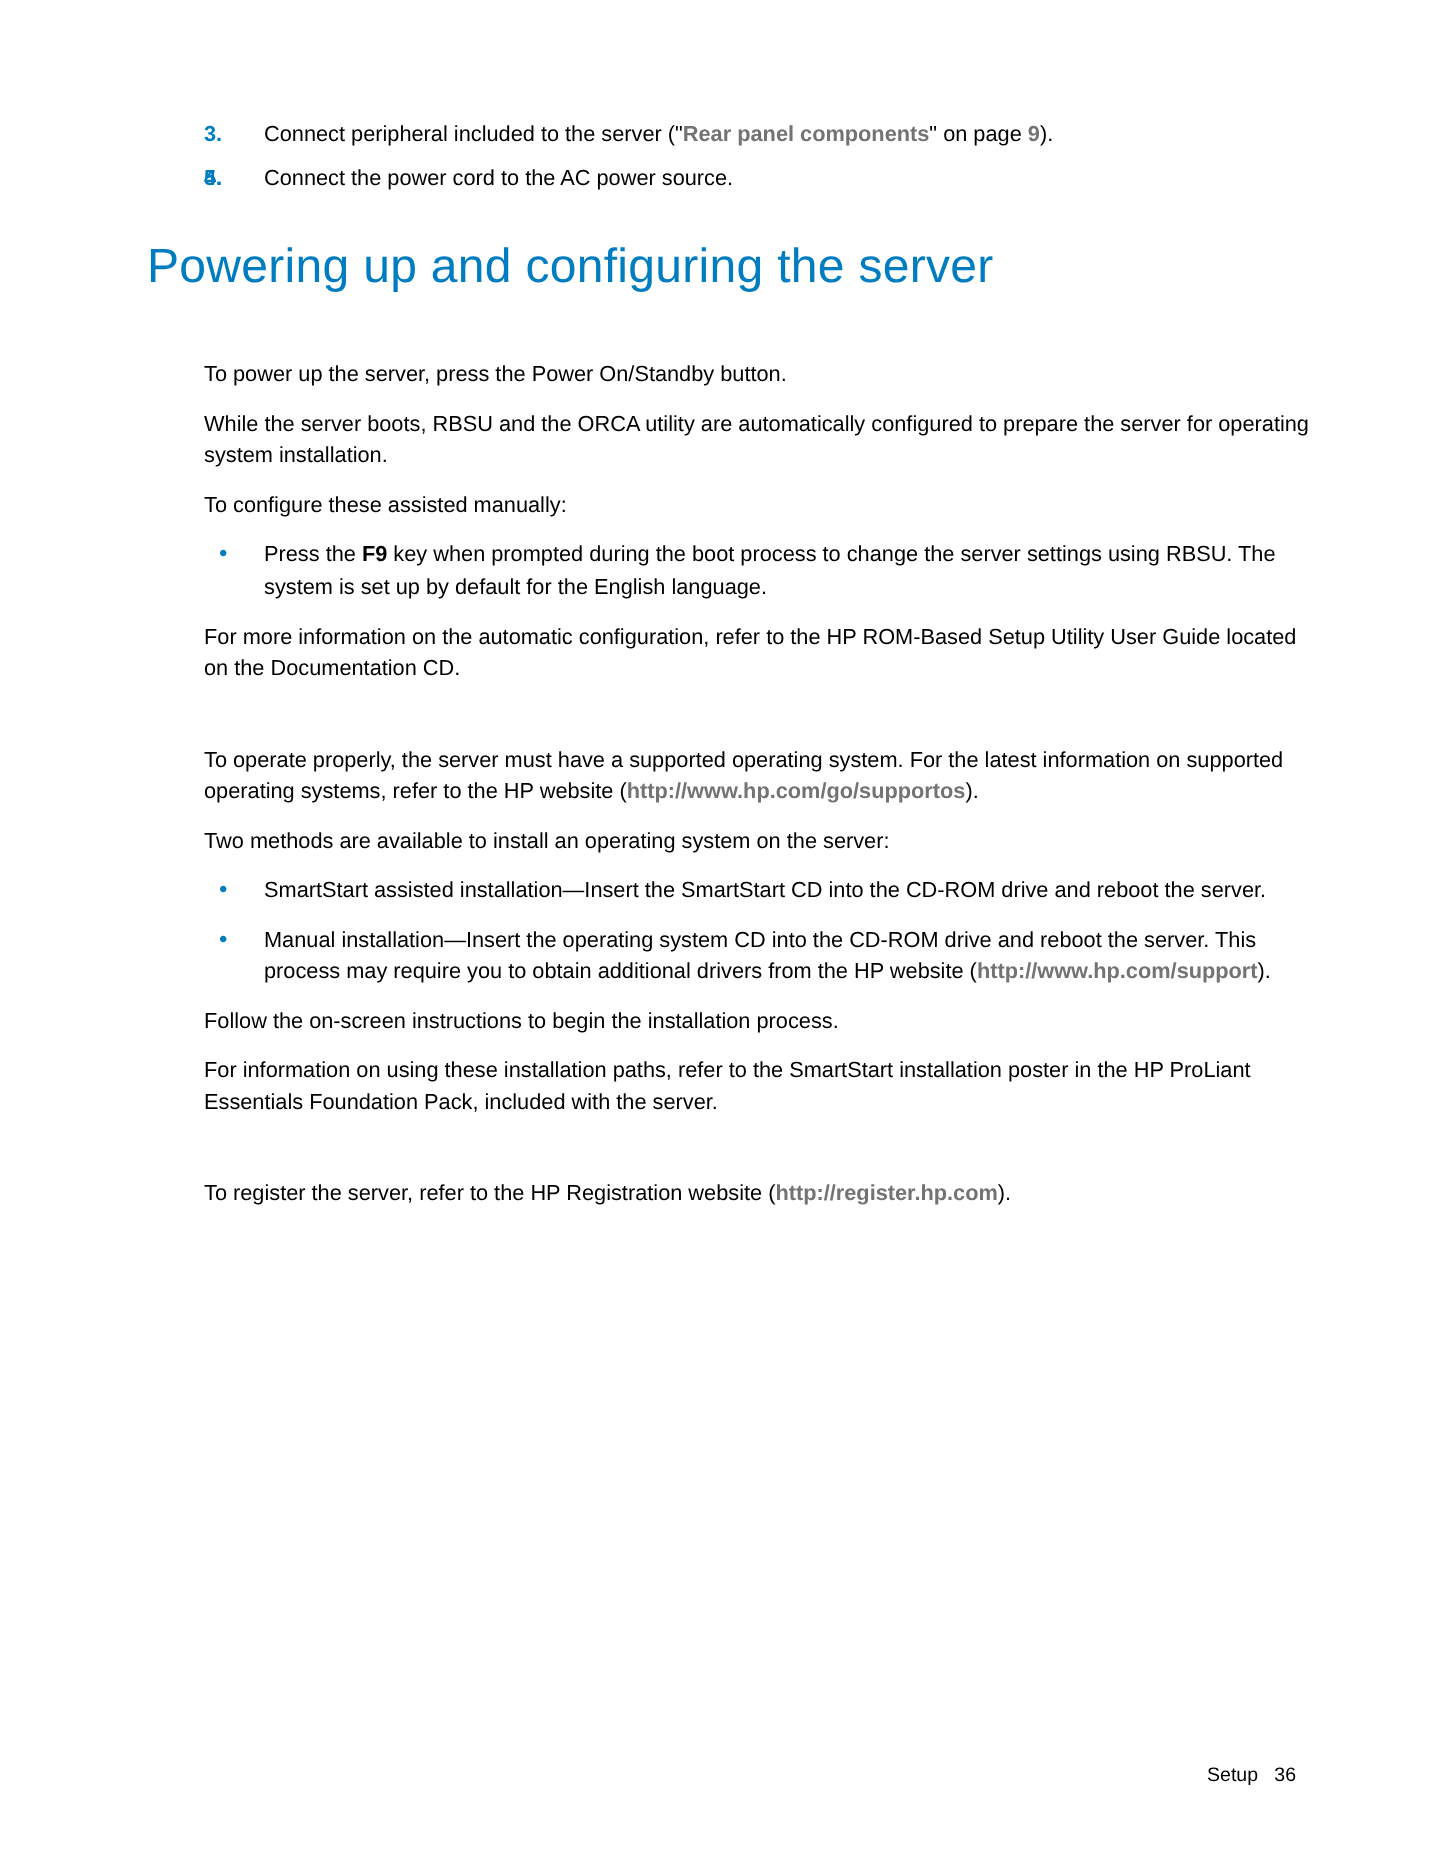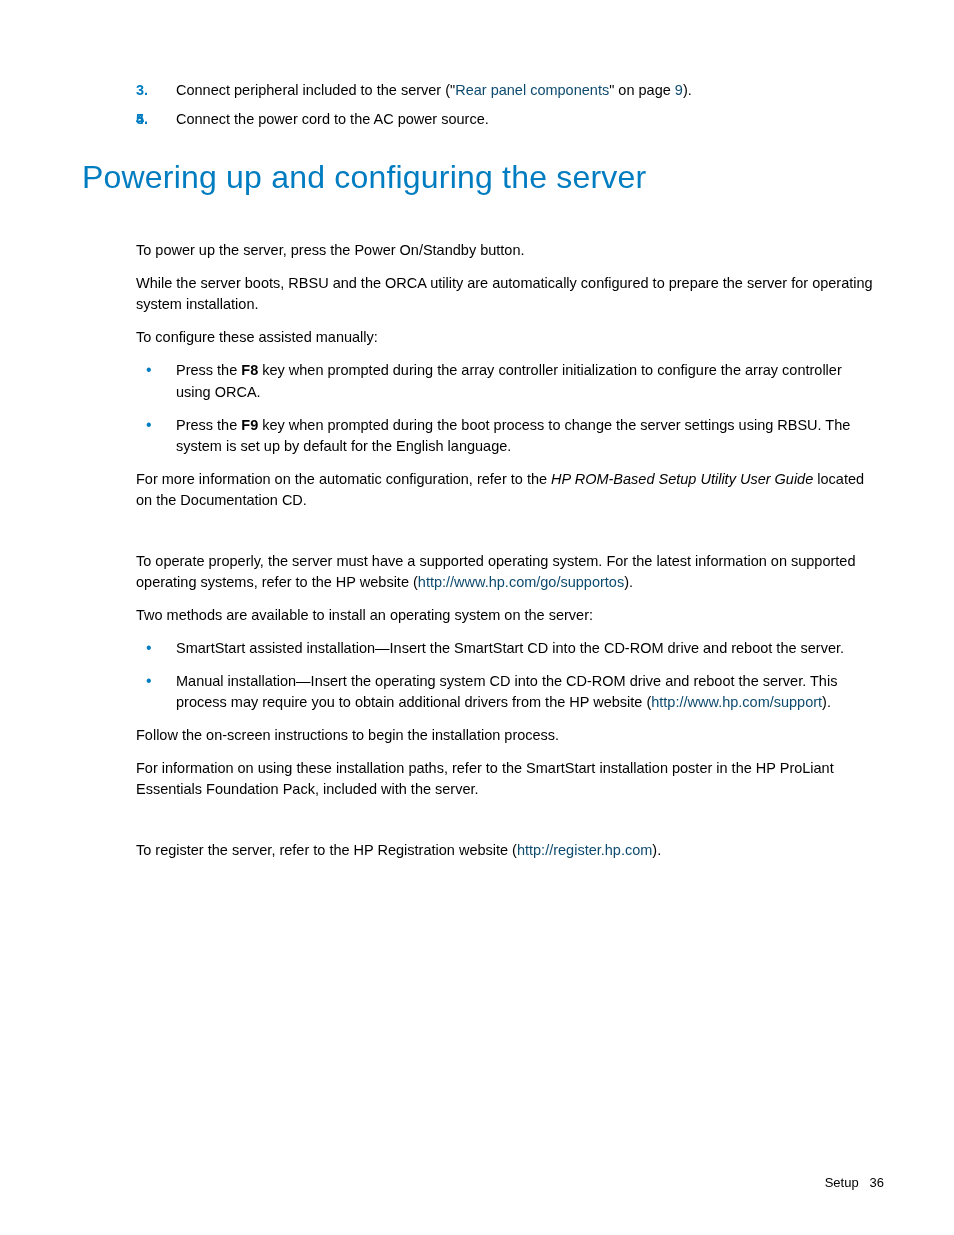--- a/index.html
+++ b/index.html
@@ -20,21 +20,21 @@
     padding: 80px 78px 40px 82px;
     box-sizing: border-box;
     height: 100%;
     position: relative;
   }
   h1 {
     font-family: "Segoe UI Light", "Segoe UI", Arial, sans-serif;
     font-weight: 300;
     font-size: 32px;
     color: #007cc0;
-    margin: 24px 0 10px 0;
+    margin: 24px 0 10px 16px;
     letter-spacing: 0.2px;
   }
   .body-block {
     margin-left: 54px;
     margin-top: 40px;
   }
   p {
     margin: 8px 0 12px 0;
   }
   ol.numbered {
@@ -68,28 +68,29 @@
   ul.bullets > li::before {
     content: "•";
     position: absolute;
     left: 10px;
     top: 0;
     color: #007cc0;
     font-size: 16px;
     line-height: 1.3;
   }
   .link {
-    color: #0c4a6e;
+    color: #737373;
+    font-weight: bold;
   }
   .bold { font-weight: bold; }
-  .italic { font-style: italic; }
+  .italic { }
   .footer {
     position: absolute;
     bottom: 42px;
-    right: 70px;
+    right: 90px;
     font-size: 13px;
     color: #000;
   }
 </style>
 </head>
 <body>
 
 <div class="page">
 
   <ol class="numbered">
@@ -107,23 +108,20 @@
       <span>Connect the power cord to the AC power source.</span>
     </li>
   </ol>
 
   <h1>Powering up and configuring the server</h1>
   <div class="body-block">
     <p>To power up the server, press the Power On/Standby button.</p>
     <p>While the server boots, RBSU and the ORCA utility are automatically configured to prepare the server for operating system installation.</p>
     <p>To configure these assisted manually:</p>
     <ul class="bullets">
-      <li>
-        <span>Press the </span><span class="bold">F8</span><span> key when prompted during the array controller initialization to configure the array controller using ORCA.</span>
-      </li>
       <li>
         <span>Press the </span><span class="bold">F9</span><span> key when prompted during the boot process to change the server settings using RBSU. The system is set up by default for the English language.</span>
       </li>
     </ul>
     <p>
       <span>For more information on the automatic configuration, refer to the </span><span class="italic">HP ROM-Based Setup Utility User Guide</span><span> located on the Documentation CD.</span>
     </p>
   </div>
 
   <div class="body-block">

